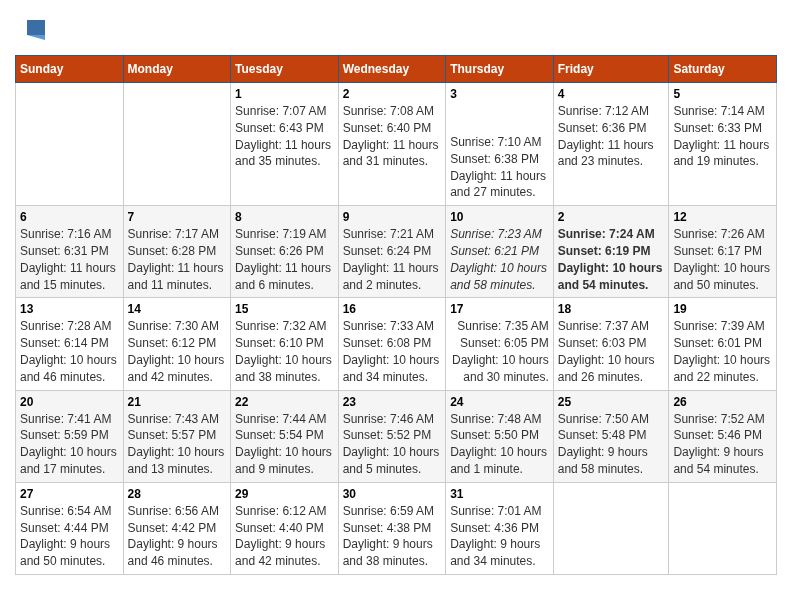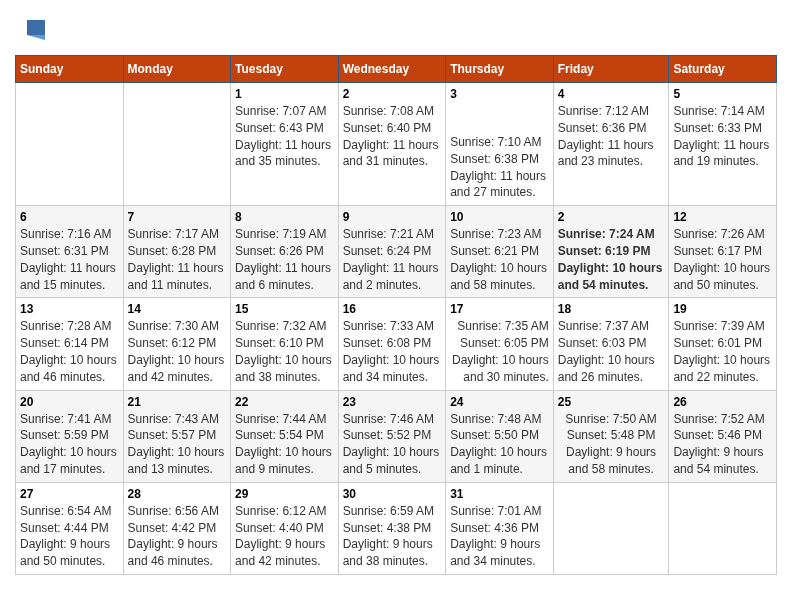--- a/index.html
+++ b/index.html
@@ -184,21 +184,21 @@
         </td>
         <td>
           <span class="day-num">9</span>
           <div class="day-detail" style="white-space: pre-line;">Sunrise: 7:21 AM
 Sunset: 6:24 PM
 Daylight: 11 hours
 and 2 minutes.</div>
         </td>
         <td>
           <span class="day-num">10</span>
-          <div class="day-detail" style="white-space: pre-line;">Sunrise: 7:23 AM
+          <div class="day-detail" style="white-space: pre-line; font-style: italic;">Sunrise: 7:23 AM
 Sunset: 6:21 PM
 Daylight: 10 hours
 and 58 minutes.</div>
         </td>
         <td>
           <span class="day-num">2</span>
           <div class="day-detail" style="white-space: pre-line; font-weight: bold;">Sunrise: 7:24 AM
 Sunset: 6:19 PM
 Daylight: 10 hours
 and 54 minutes.</div>
@@ -293,21 +293,21 @@
         </td>
         <td>
           <span class="day-num">24</span>
           <div class="day-detail" style="white-space: pre-line;">Sunrise: 7:48 AM
 Sunset: 5:50 PM
 Daylight: 10 hours
 and 1 minute.</div>
         </td>
         <td>
           <span class="day-num">25</span>
-          <div class="day-detail" style="white-space: pre-line; text-align: center;">Sunrise: 7:50 AM
+          <div class="day-detail" style="white-space: pre-line;">Sunrise: 7:50 AM
 Sunset: 5:48 PM
 Daylight: 9 hours
 and 58 minutes.</div>
         </td>
         <td>
           <span class="day-num">26</span>
           <div class="day-detail" style="white-space: pre-line;">Sunrise: 7:52 AM
 Sunset: 5:46 PM
 Daylight: 9 hours
 and 54 minutes.</div>

